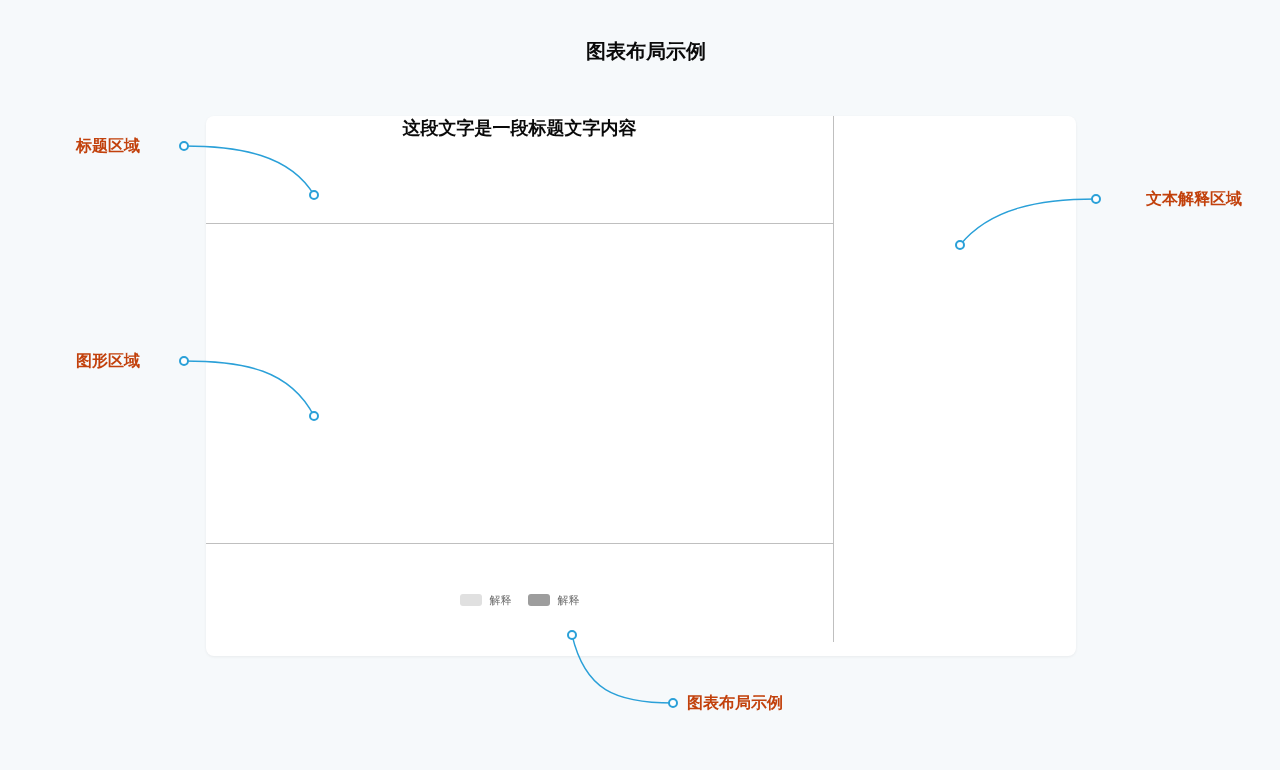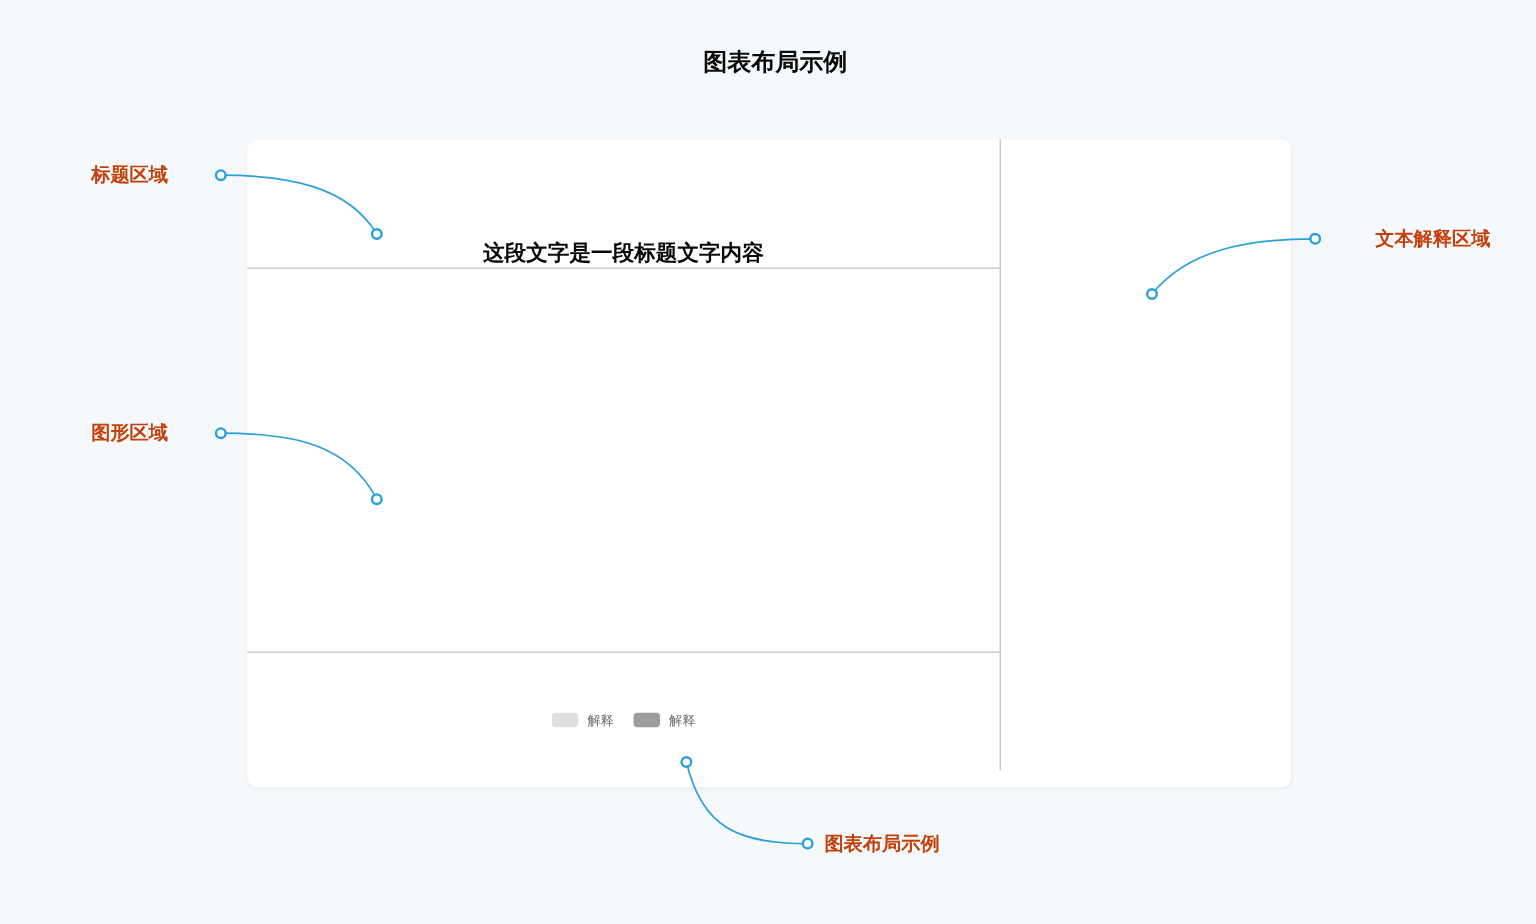--- a/index.html
+++ b/index.html
@@ -33,21 +33,21 @@
     border-radius: 8px;
     box-shadow: 0 1px 3px rgba(0,0,0,0.06);
   }
   .card-title-row {
     position: absolute;
     left: 0; top: 0;
     width: 627px;
     height: 108px;
     border-bottom: 1px solid #bfbfbf;
     display: flex;
-    align-items: flex-end;
+    align-items: flex-start;
     justify-content: center;
   }
   .card-title-text {
     font-size: 18px;
     font-weight: 700;
     color: #0a0a0a;
   }
   .card-graph {
     position: absolute;
     left: 0; top: 108px;

